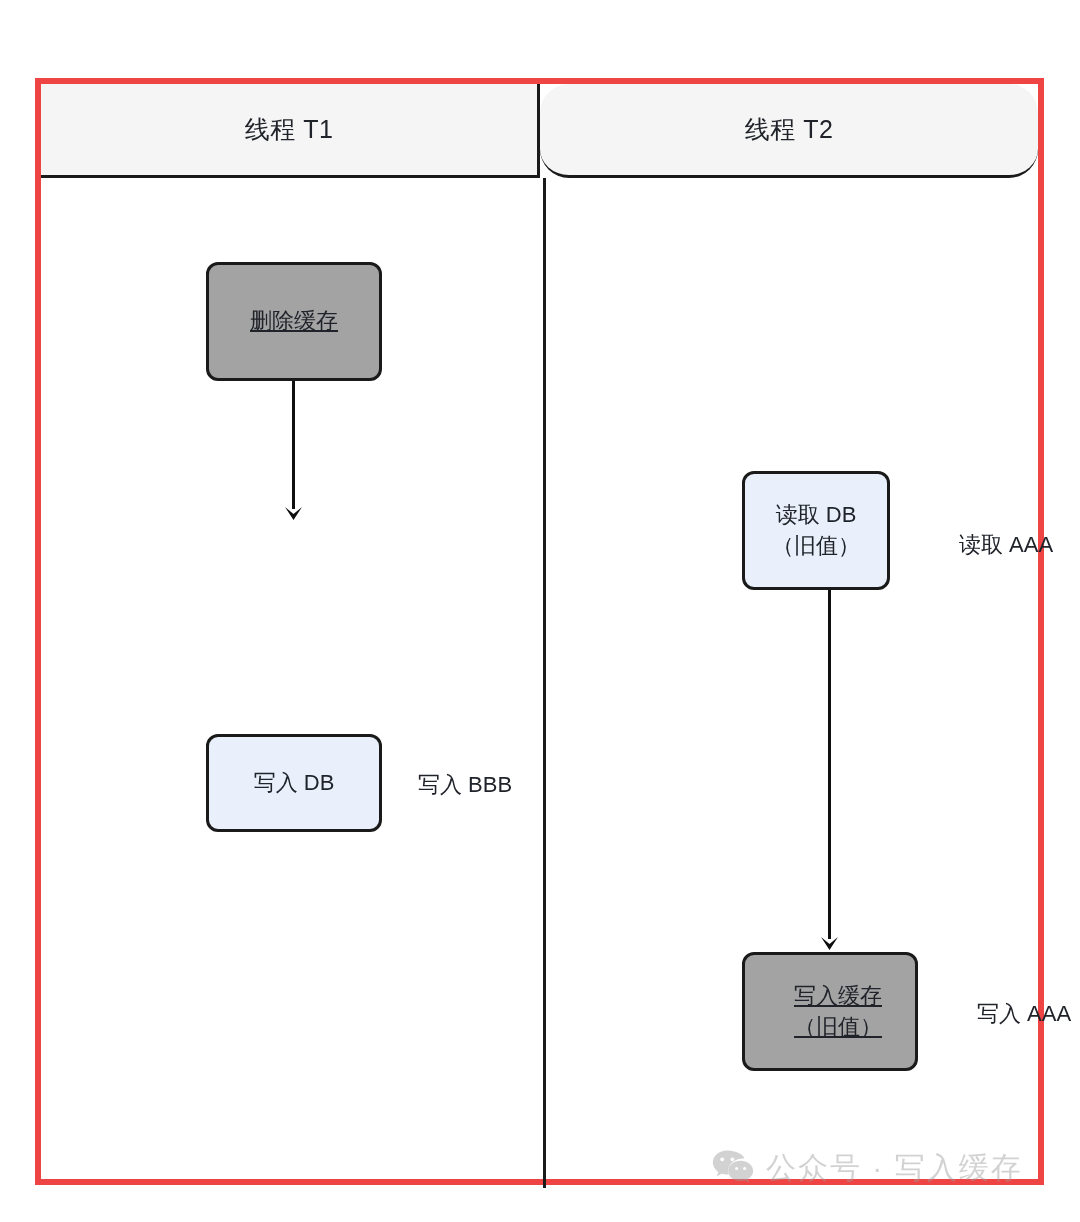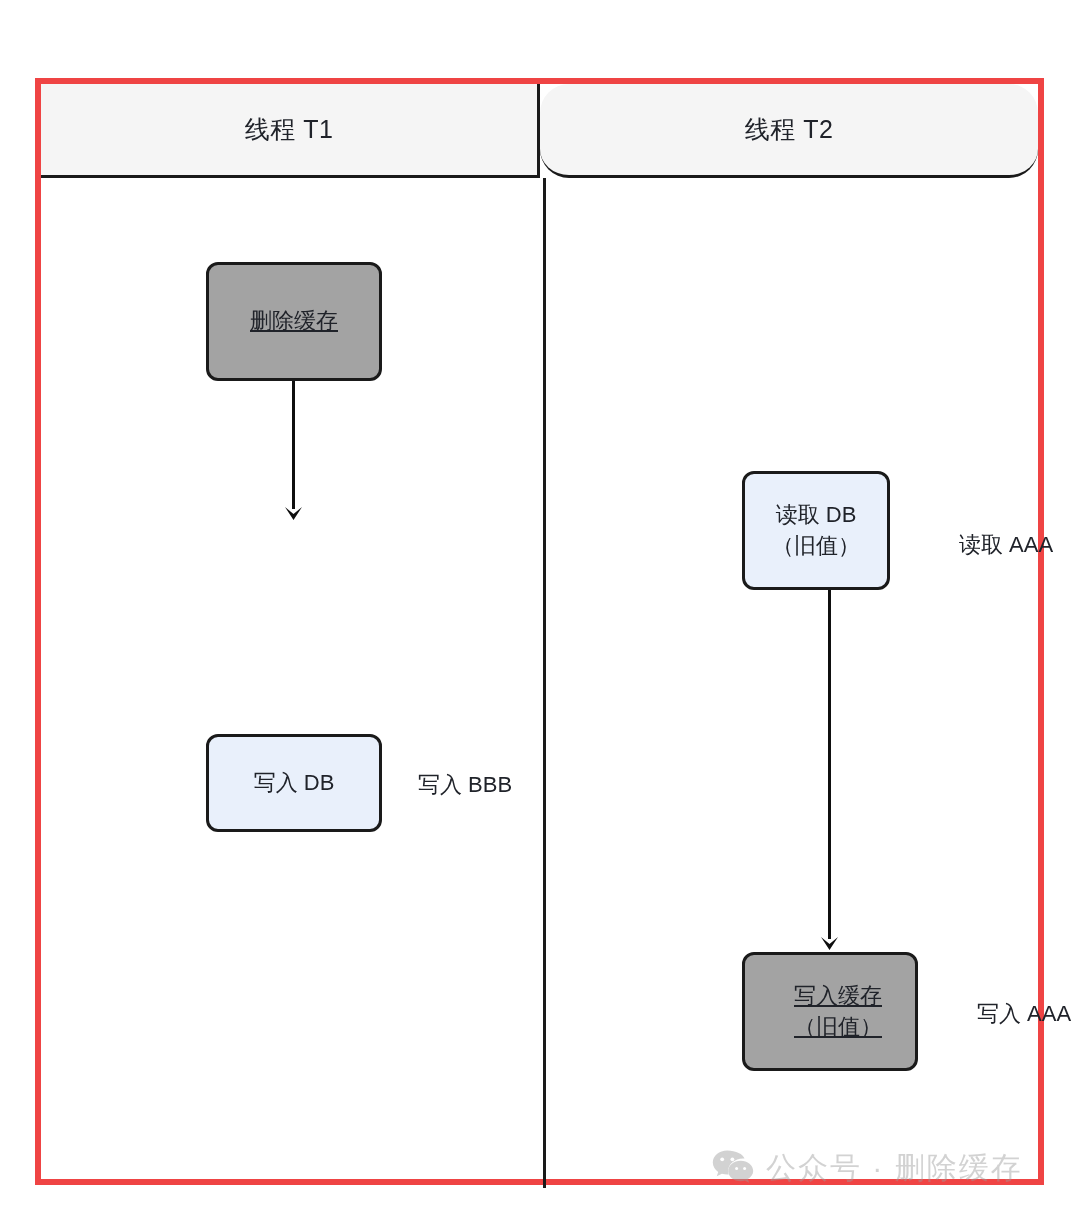--- a/index.html
+++ b/index.html
@@ -195,14 +195,14 @@
   <span>
     <svg width="42" height="36" viewBox="0 0 42 36" xmlns="http://www.w3.org/2000/svg">
       <path d="M15.2 1.5C7.2 1.5 0.8 6.9 0.8 13.5c0 3.8 2.1 7.2 5.4 9.4l-1.4 4.4 5.1-2.6c1.7 0.5 3.5 0.8 5.3 0.8 0.5 0 1 0 1.5-0.1-0.4-1.1-0.6-2.3-0.6-3.5 0-6.9 6.7-12.5 14.9-12.5 0.5 0 1 0 1.5 0.1C31.2 5.2 23.9 1.5 15.2 1.5z" fill="#9c9c9c"></path>
       <circle cx="10.2" cy="10.3" r="1.9" fill="#ffffff"></circle>
       <circle cx="20.4" cy="10.3" r="1.9" fill="#ffffff"></circle>
       <path d="M41.2 22c0-5.6-5.6-10.2-12.5-10.2S16.2 16.4 16.2 22s5.6 10.2 12.5 10.2c1.5 0 2.9-0.2 4.2-0.6l4.2 2.2-1.2-3.7C38.9 28.2 41.2 25.3 41.2 22z" fill="#9c9c9c"></path>
       <circle cx="24.6" cy="19.6" r="1.5" fill="#ffffff"></circle>
       <circle cx="32.6" cy="19.6" r="1.5" fill="#ffffff"></circle>
     </svg>
   </span>
-  <span class="wm-text">公众号 · 删除缓存</span>
+  <span class="wm-text">公众号 · 写入缓存</span>
 </div>
 
 </body></html>

